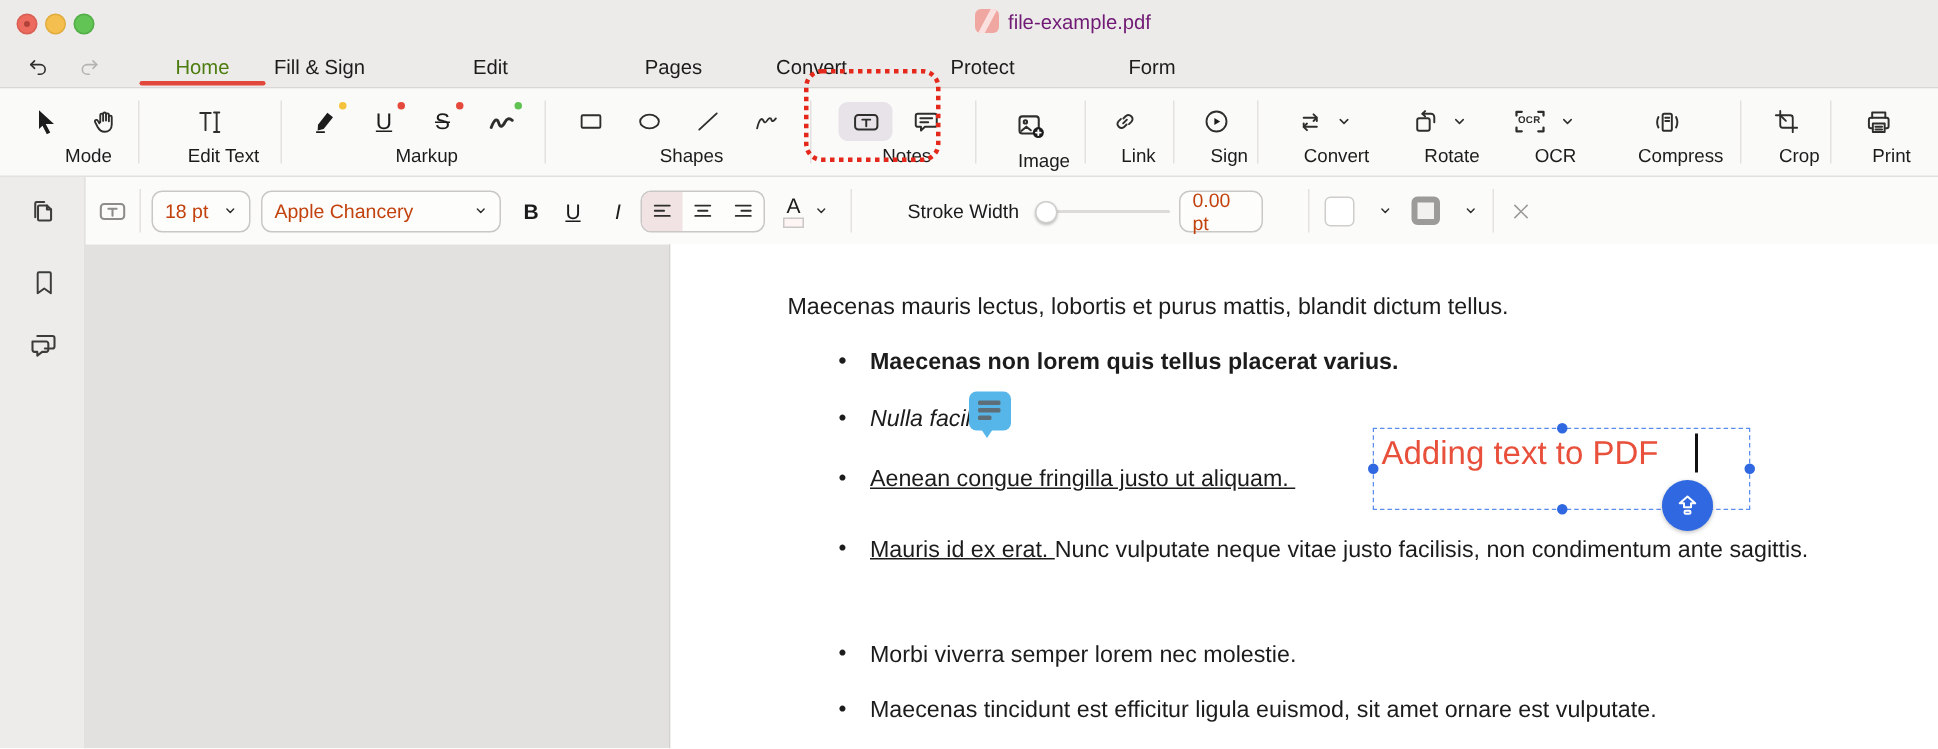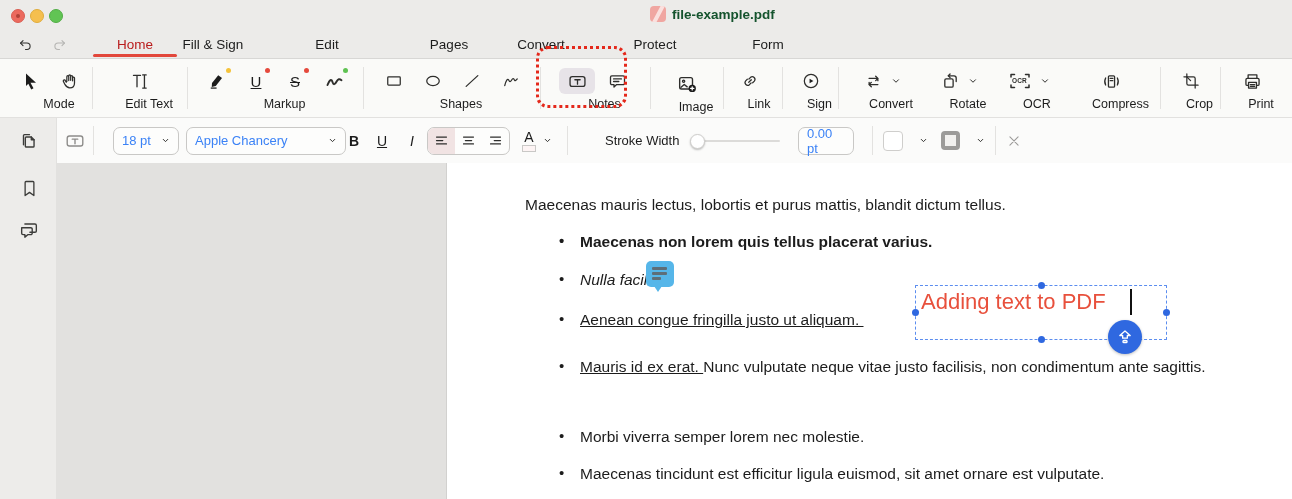--- a/index.html
+++ b/index.html
@@ -12,21 +12,21 @@
   .titlebar{position:absolute;left:0;top:0;width:100%;height:30px;background:#ECEBE9;}
   .lights{position:absolute;left:11px;top:9px;display:flex;gap:5px;}
   .light{width:12px;height:12px;border-radius:50%;position:relative;}
   .light.red{background:#EC6A5E;border:0.5px solid #D95F54;}
   .light.red::after{content:"";position:absolute;left:4px;top:4px;width:4px;height:4px;border-radius:50%;background:#B14238;}
   .light.yellow{background:#F5BF4F;border:0.5px solid #E0AC3C;}
   .light.green{background:#61C454;border:0.5px solid #52AD46;}
   .titlegroup{position:absolute;left:650px;top:6px;display:flex;align-items:center;gap:6px;}
   .pdficon{width:16px;height:16px;border-radius:4px;background:#F0A6A1;position:relative;overflow:hidden;}
   .pdficon::after{content:"";position:absolute;left:6px;top:-3px;width:4px;height:24px;background:rgba(255,255,255,.65);transform:rotate(28deg);}
-  .wintitle{font-size:13.5px;font-weight:bold;color:#14532d;}
+  .wintitle{font-size:13.5px;font-weight:normal;color:#701a75;}
 
   
   .tabbar{position:absolute;left:0;top:30px;width:100%;height:28px;background:#ECEBE9;border-bottom:1px solid #D8D7D5;}
   .histbtn{position:absolute;top:4px;width:22px;height:20px;display:flex;align-items:center;justify-content:center;}
   .tab{position:absolute;top:0;height:28px;display:flex;align-items:center;transform:translateX(-50%);
        font-size:13.5px;color:#1c1c1c;cursor:default;}
   .tab-underline{position:absolute;bottom:1px;left:93px;width:84px;height:3px;border-radius:2px;}
 
   
   .toolbar{position:absolute;left:0;top:59px;width:100%;height:58px;background:#FAFAF8;border-bottom:1px solid #E2E1DF;}
@@ -41,21 +41,21 @@
   .chev{margin-left:2px;}
   .ocrwrap{position:relative;width:26px;height:22px;}
   .ocrtext{position:absolute;left:0;right:0;top:7px;text-align:center;font-size:6.5px;font-weight:bold;color:#2e2e2c;letter-spacing:.2px;}
   .red-annotation{position:absolute;left:536px;top:46px;width:85px;height:56px;border:3px dotted;border-radius:12px;z-index:40;pointer-events:none;}
 
   
   .formatbar{position:absolute;left:56px;top:118px;width:1236px;height:45px;background:#FBFBFA;}
   .fitem{position:absolute;top:0;height:45px;display:flex;align-items:center;}
   .fsep{position:absolute;top:8px;bottom:8px;width:1px;background:#E3E2E0;}
   .dropdown{box-sizing:border-box;height:28px;border:1px solid #C9C8C6;border-radius:7px;background:#FDFDFC;
-            display:flex;align-items:center;justify-content:space-between;padding:0 8px;font-size:13px;color:#3b82f6;margin-left:12px;}
+            display:flex;align-items:center;justify-content:space-between;padding:0 8px;font-size:13px;color:#c2410c;}
   .fb{font-size:14px;color:#1b1b1b;width:24px;text-align:center;}
   .aligngroup{box-sizing:border-box;height:28px;border:1px solid #C9C8C6;border-radius:7px;background:#FDFDFC;display:flex;overflow:hidden;}
   .aligncell{width:27px;height:100%;display:flex;align-items:center;justify-content:center;}
   .aligncell.sel{background:#F1E3E3;}
   .acolor{display:flex;flex-direction:column;align-items:center;line-height:1;}
   .acolor .a{font-size:14px;color:#1b1b1b;}
   .acolor .sw{width:12px;height:5px;border:1px solid #C9C8C6;background:#FDF4F4;margin-top:1px;}
   .slider{position:relative;height:14px;}
   .slider .track{position:absolute;left:0;right:0;top:6px;height:2px;background:#DCDBD9;border-radius:1px;}
   .slider .knob{position:absolute;left:0;top:0;width:13px;height:13px;border-radius:50%;background:#fff;border:1px solid #CFCECC;box-shadow:0 1px 2px rgba(0,0,0,.25);}
@@ -111,21 +111,21 @@
           <path d="M8.5 6.5L5 10l3.5 3.5"></path>
           <path d="M5 10h9a4.5 4.5 0 110 9h-2"></path>
         </svg>
     </span>
     <span class="histbtn" style="left:48px;">
       <svg class="ic" style="stroke:#B4B3B1;" width="17" height="17" viewBox="0 0 24 24">
           <path d="M15.5 6.5L19 10l-3.5 3.5"></path>
           <path d="M19 10h-9a4.5 4.5 0 100 9h2"></path>
         </svg>
     </span>
-    <span class="tab" style="left: 135px; color: #b91c1c;">Home</span>
+    <span class="tab" style="left: 135px; color: #4d7c0f;">Home</span>
     <span class="tab" style="left:213px;">Fill &amp; Sign</span>
     <span class="tab" style="left:327px;">Edit</span>
     <span class="tab" style="left:449px;">Pages</span>
     <span class="tab" style="left:541px;">Convert</span>
     <span class="tab" style="left:655px;text-align:right;">Protect</span>
     <span class="tab" style="left:768px;">Form</span>
     <span class="tab-underline" style="background-color: rgb(226, 71, 59);"></span>
   </div>
 
   <div class="toolbar">

